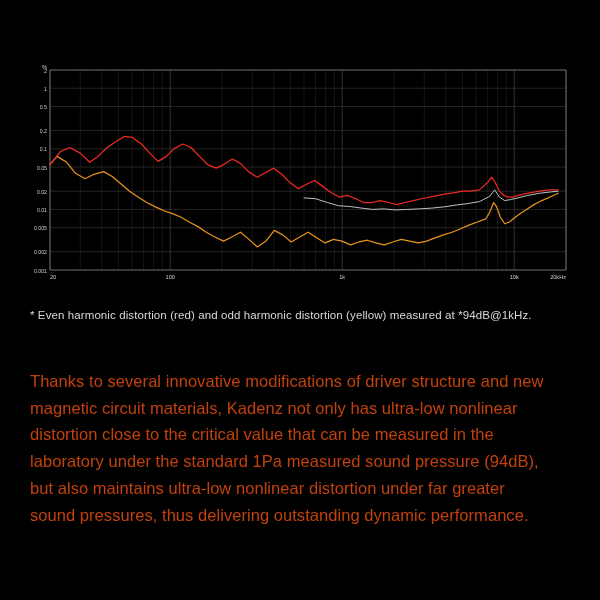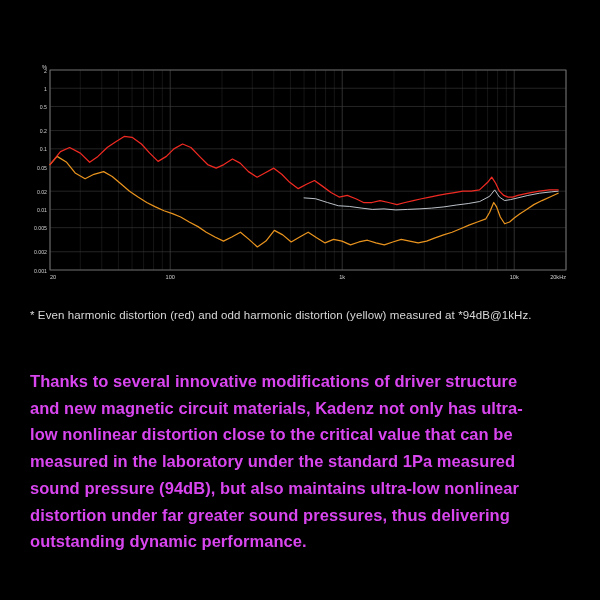--- a/index.html
+++ b/index.html
@@ -47,23 +47,22 @@
   }
 
   
   #body-text {
     position: absolute;
     left: 30px;
     top: 368px;
     width: 520px;
     font-size: 16.5px;
     line-height: 1.62;
-    color: #d946ef;
+    color: #c2410c;
     letter-spacing: 0.05px;
-    font-weight: bold;
   }
 </style>
 </head>
 <body>
 
 <div id="page">
 
   <div id="chart-block">
     <svg id="chart-svg" width="548" height="230" viewBox="0 0 548 230">
         <rect x="22" y="8" width="516" height="200" fill="#000"></rect>

